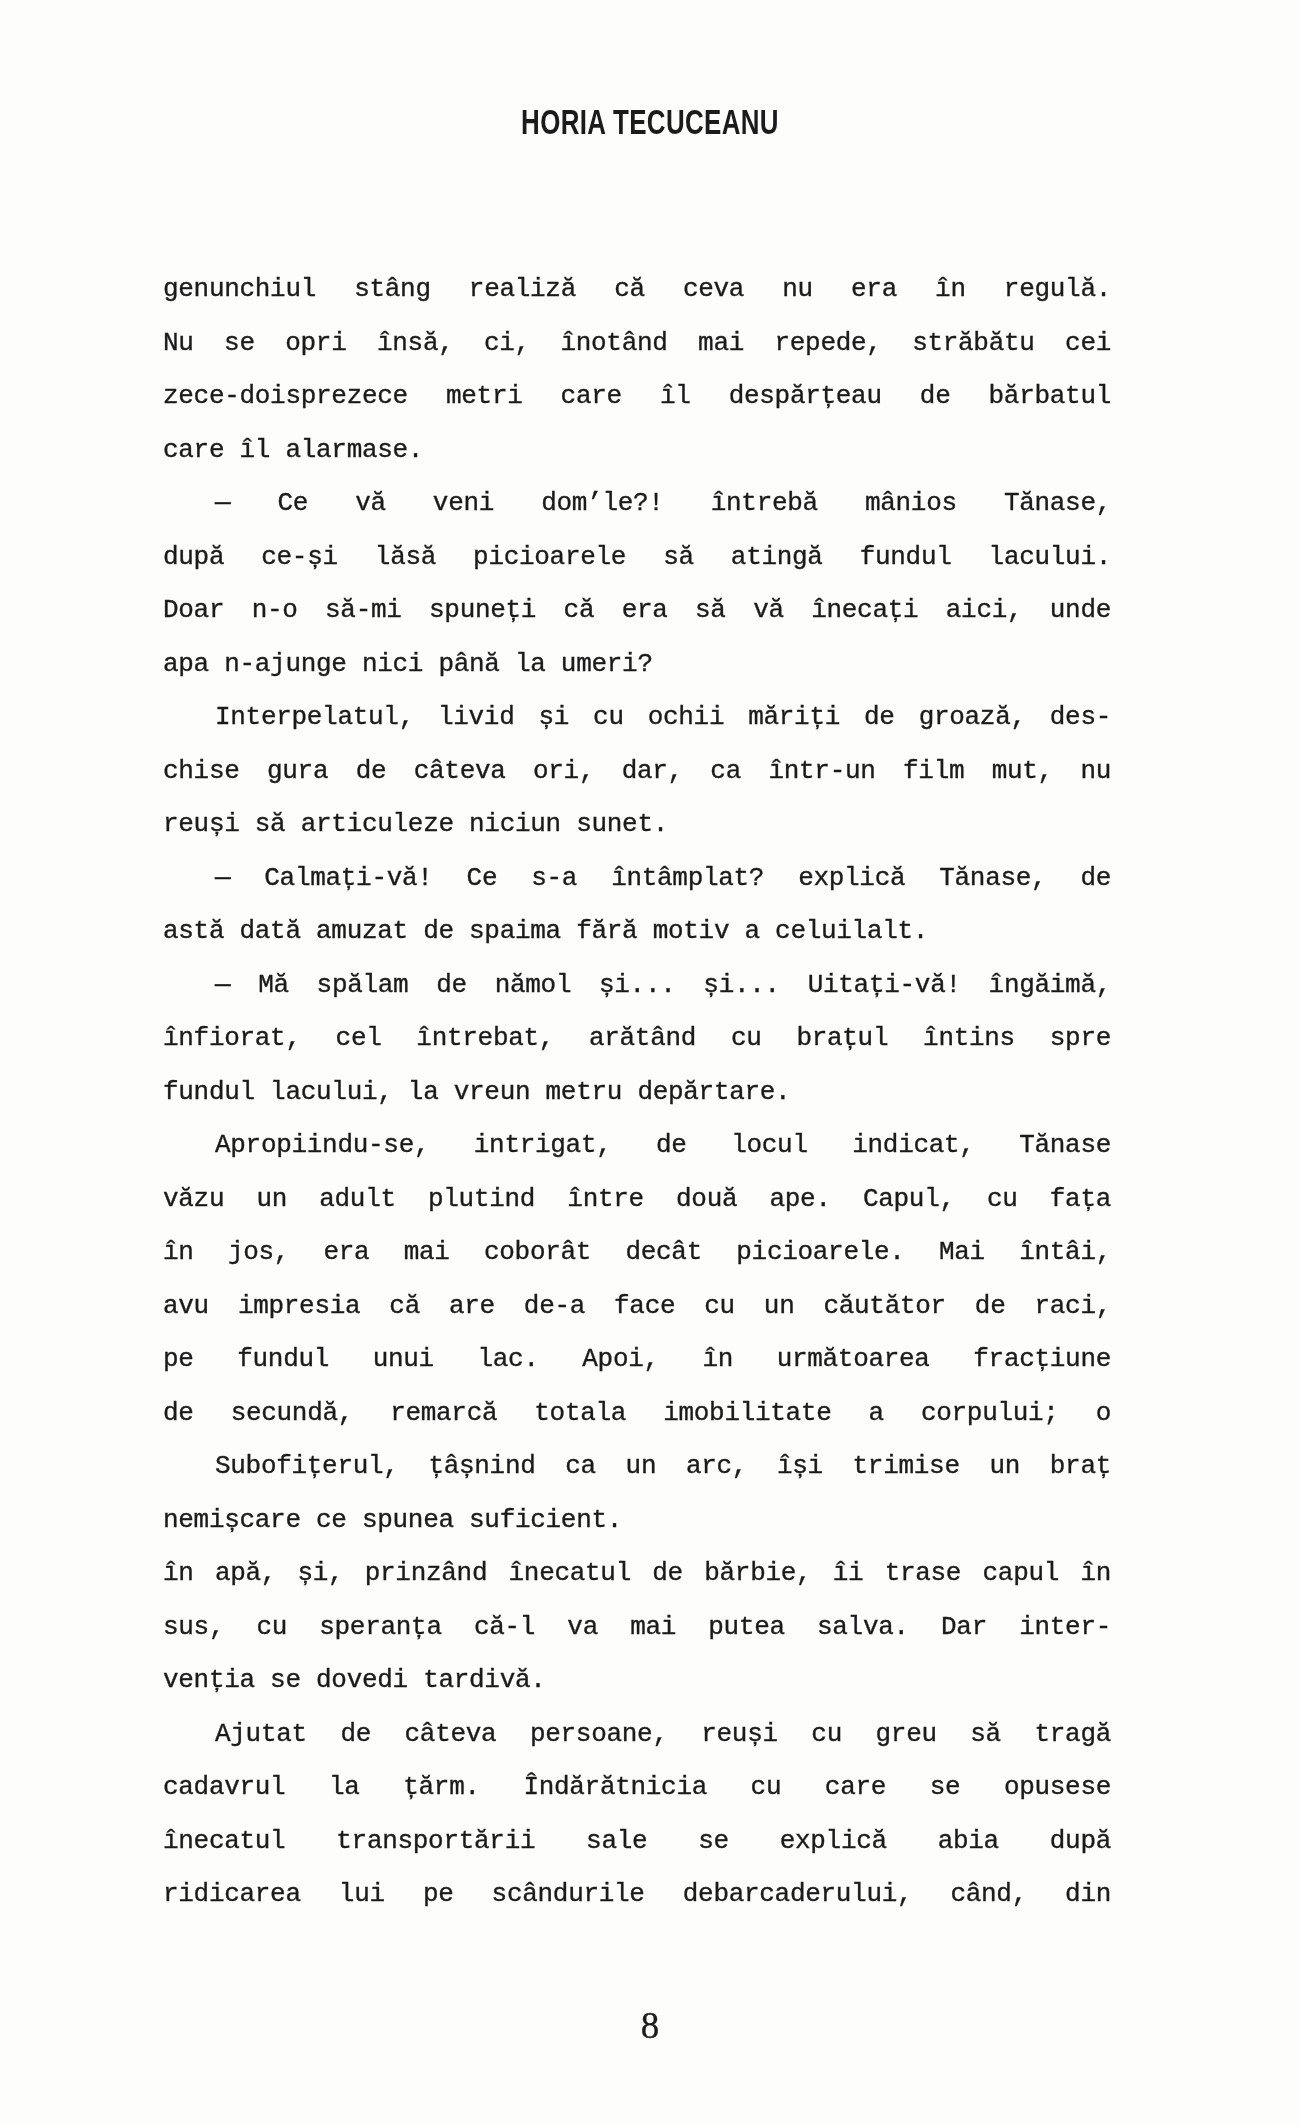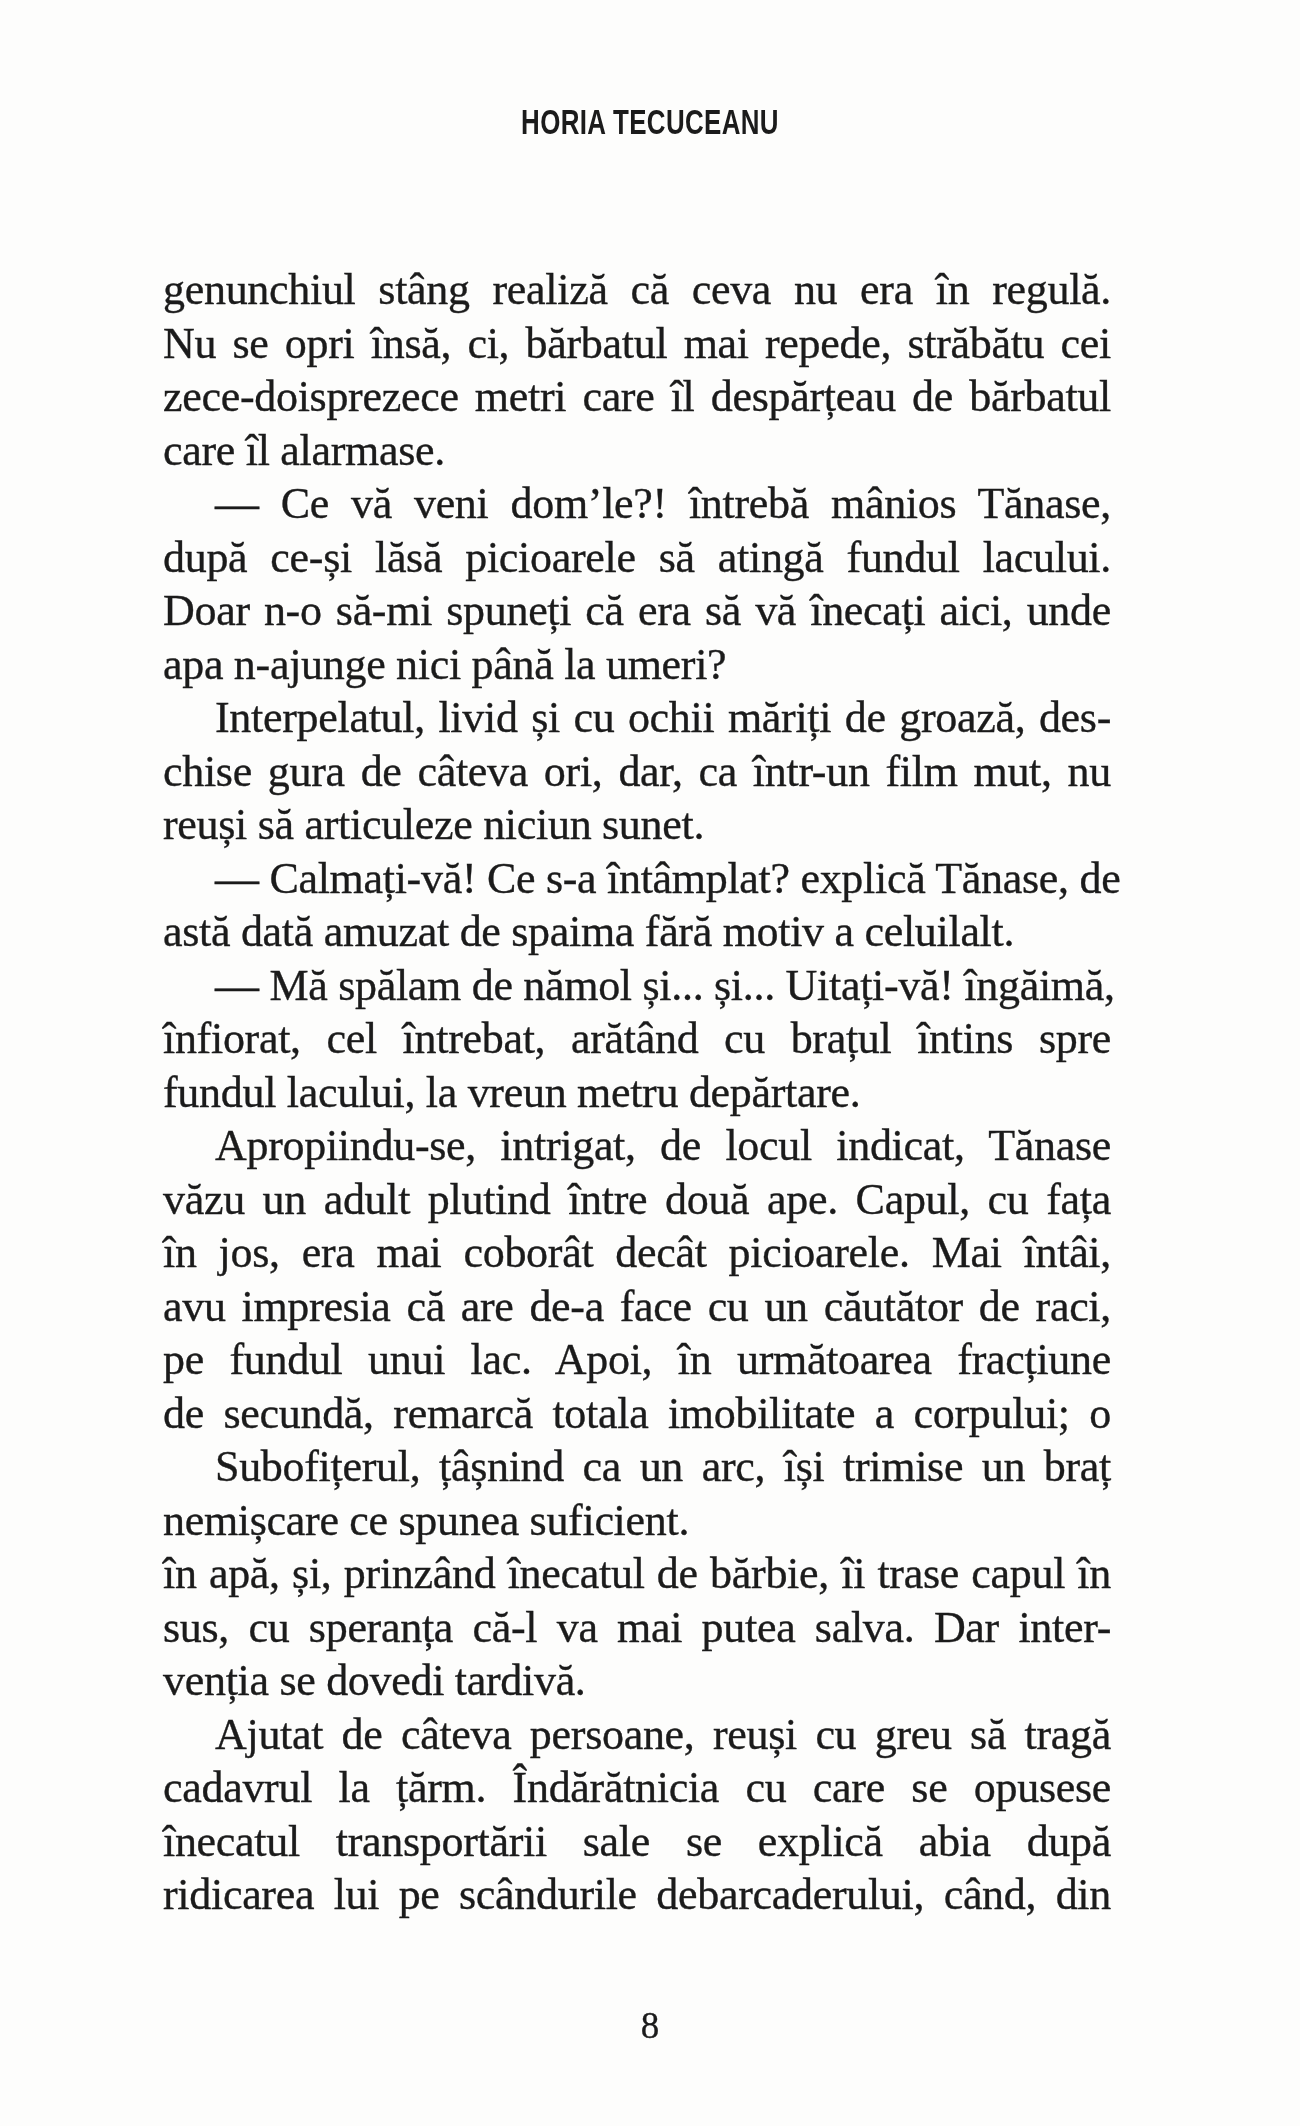--- a/index.html
+++ b/index.html
@@ -30,22 +30,22 @@
     letter-spacing: 0.5px;
     transform: scaleX(0.74);
     transform-origin: 50% 50%;
     white-space: nowrap;
   }
   .text-block {
     position: absolute;
     top: 263px;
     left: 163px;
     width: 948px;
-    font-family: Liberation Serif, serif;
-    font-size: 44px;
+    font-family: Liberation Mono, monospace;
+    font-size: 26px;
     letter-spacing: -0.3px;
     -webkit-text-stroke: 0.35px var(--ink, #1b1b1b);
   }
   .line {
     height: 53.5px;
     line-height: 53.5px;
     white-space: nowrap;
     text-align: justify;
     text-align-last: justify;
   }
@@ -70,21 +70,21 @@
   }
 </style>
 </head>
 <body>
 
 <div class="page" style="--ink: #1b1b1b; --paper: #fdfdfc;">
   <div class="running-header">HORIA TECUCEANU</div>
 
   <div class="text-block" id="text-block">
       <div class="line">genunchiul stâng realiză că ceva nu era în regulă.</div>
-      <div class="line">Nu se opri însă, ci, bărbatul mai repede, străbătu cei</div>
+      <div class="line">Nu se opri însă, ci, înotând mai repede, străbătu cei</div>
       <div class="line">zece-doisprezece metri care îl despărțeau de bărbatul</div>
       <div class="line para-end">care îl alarmase.</div>
       <div class="line indent">— Ce vă veni dom’le?! întrebă mânios Tănase,</div>
       <div class="line">după ce-și lăsă picioarele să atingă fundul lacului.</div>
       <div class="line">Doar n-o să-mi spuneți că era să vă înecați aici, unde</div>
       <div class="line para-end">apa n-ajunge nici până la umeri?</div>
       <div class="line indent">Interpelatul, livid și cu ochii măriți de groază, des-</div>
       <div class="line">chise gura de câteva ori, dar, ca într-un film mut, nu</div>
       <div class="line para-end">reuși să articuleze niciun sunet.</div>
       <div class="line indent">— Calmați-vă! Ce s-a întâmplat? explică Tănase, de</div>

